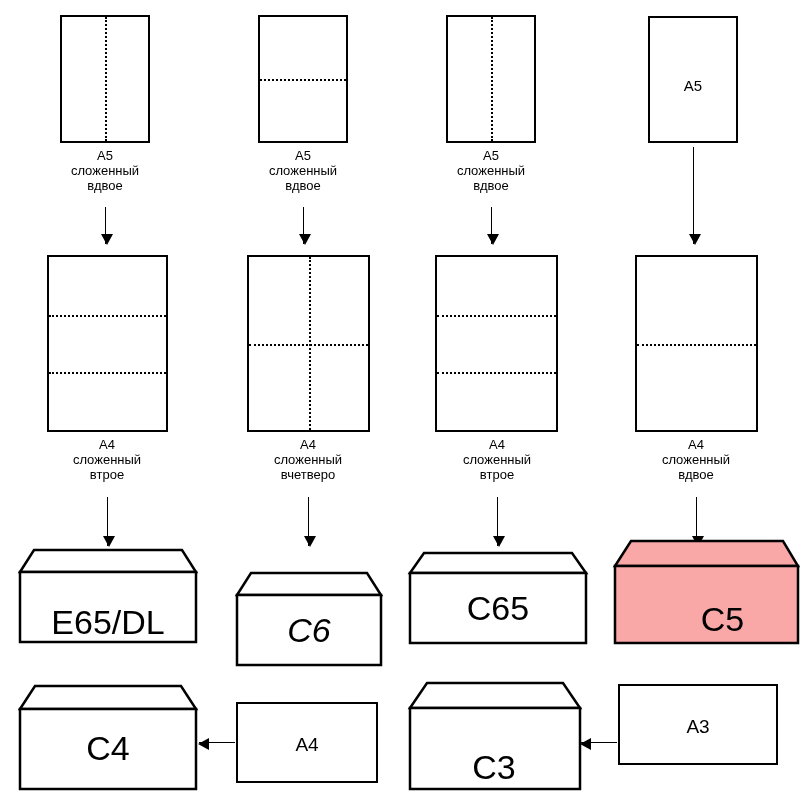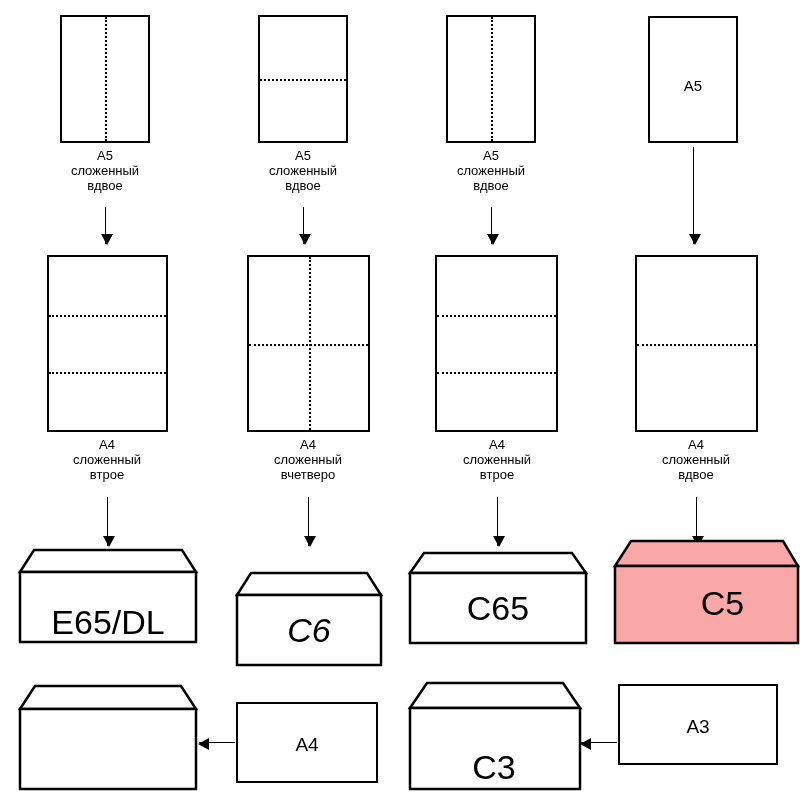--- a/index.html
+++ b/index.html
@@ -210,28 +210,29 @@
       <rect x="2" y="22" width="176" height="70" fill="#ffffff" stroke="#000000" stroke-width="2.5"></rect>
     </svg>
     <div class="env-label" style="top:40px;">C65</div>
   </div>
 
   <div class="envelope" style="left:613px; top:538px; width:187px; height:107px;">
     <svg width="187" height="107" viewBox="0 0 187 107">
       <polygon points="2,28 18,3 170,3 185,28" fill="#F9A7A7" stroke="#000000" stroke-width="2.5" stroke-linejoin="miter"></polygon>
       <rect x="2" y="28" width="183" height="77" fill="#F9A7A7" stroke="#000000" stroke-width="2.5"></rect>
     </svg>
-    <div class="env-label" style="top:48px;padding-left:32px;">C5</div>
+    <div class="env-label" style="top:64px;padding-left:32px;">C5</div>
   </div>
 
   <div class="envelope" style="left:18px; top:682px; width:180px; height:110px;">
     <svg width="180" height="110" viewBox="0 0 180 110">
       <polygon points="2,27 17,4 163,4 178,27" fill="#ffffff" stroke="#000000" stroke-width="2.5" stroke-linejoin="miter"></polygon>
       <rect x="2" y="27" width="176" height="80" fill="#ffffff" stroke="#000000" stroke-width="2.5"></rect>
     </svg>
+    <div class="env-label" style="top:49px;">C4</div>
   </div>
 
   <div class="arrow-left" style="left:199px; top:742px; width:36px;"></div>
 
   <div class="plain-box" style="left:236px; top:702px; width:142px; height:81px;">
     <div class="plain-box-label" style="top:31px;">A4</div>
   </div>
 
   <div class="envelope" style="left:408px; top:678px; width:180px; height:114px;">
     <svg width="180" height="114" viewBox="0 0 180 114">

